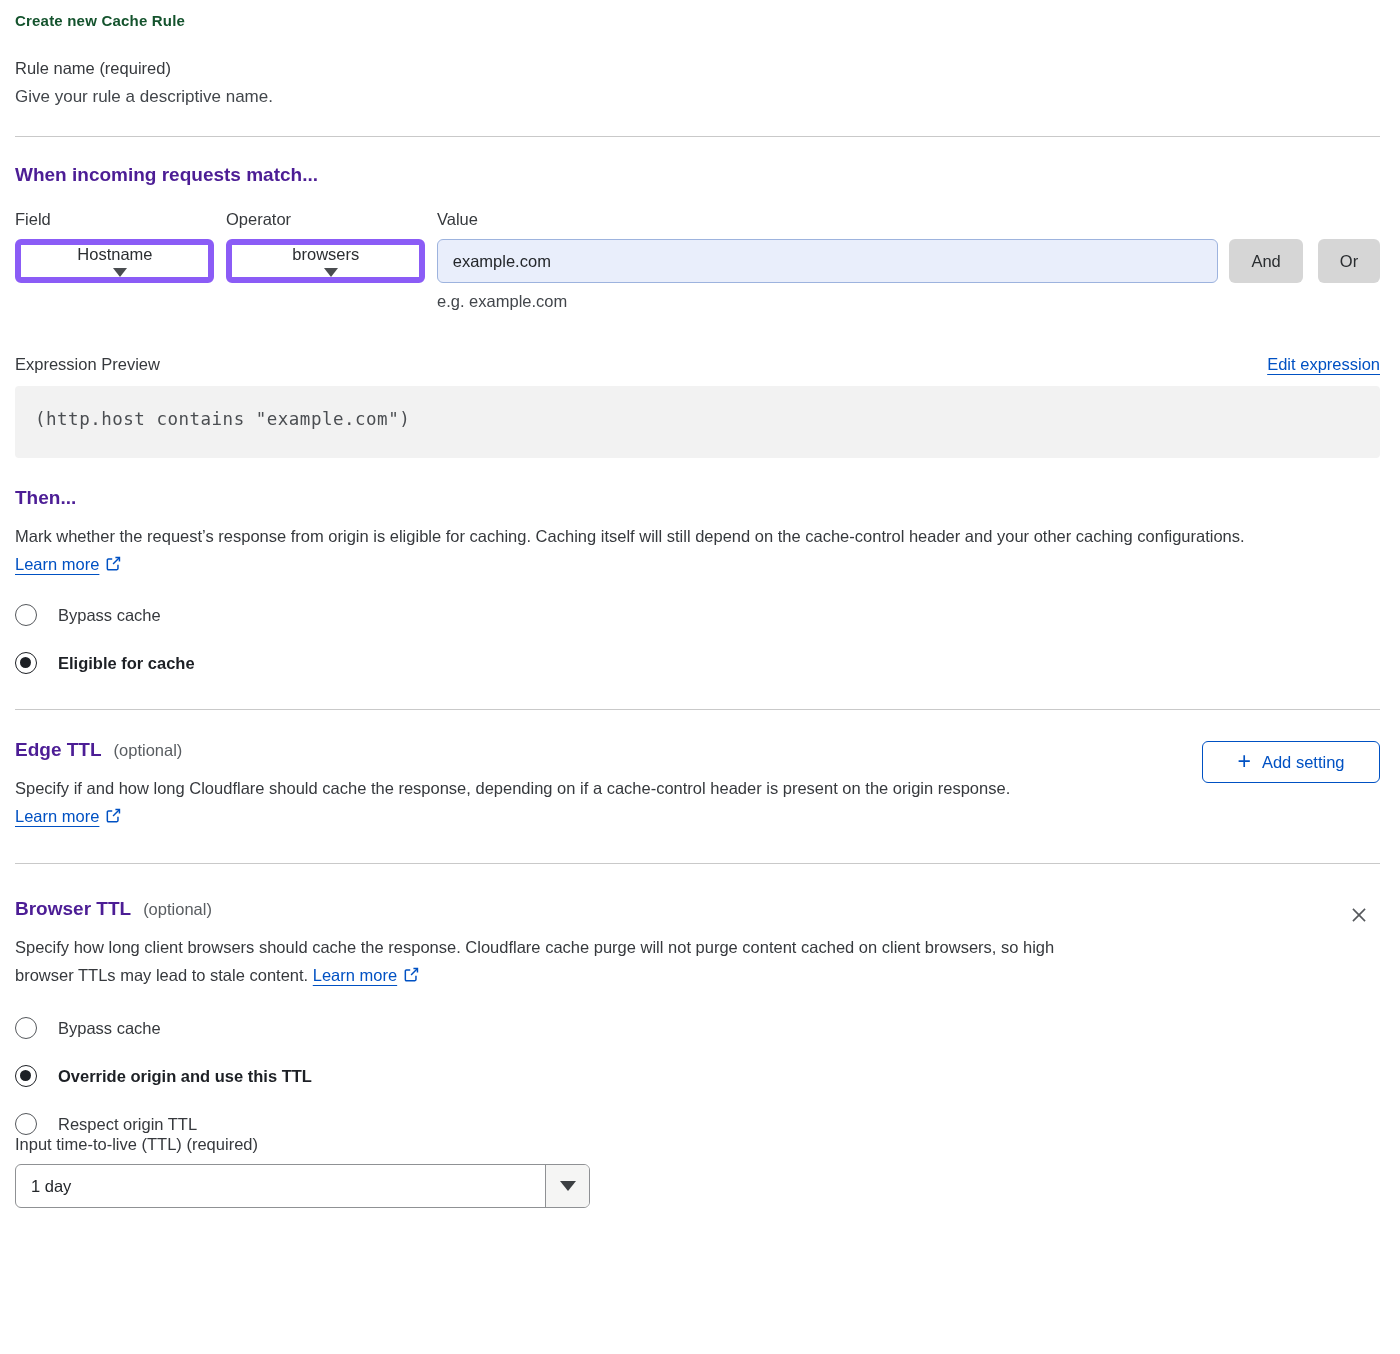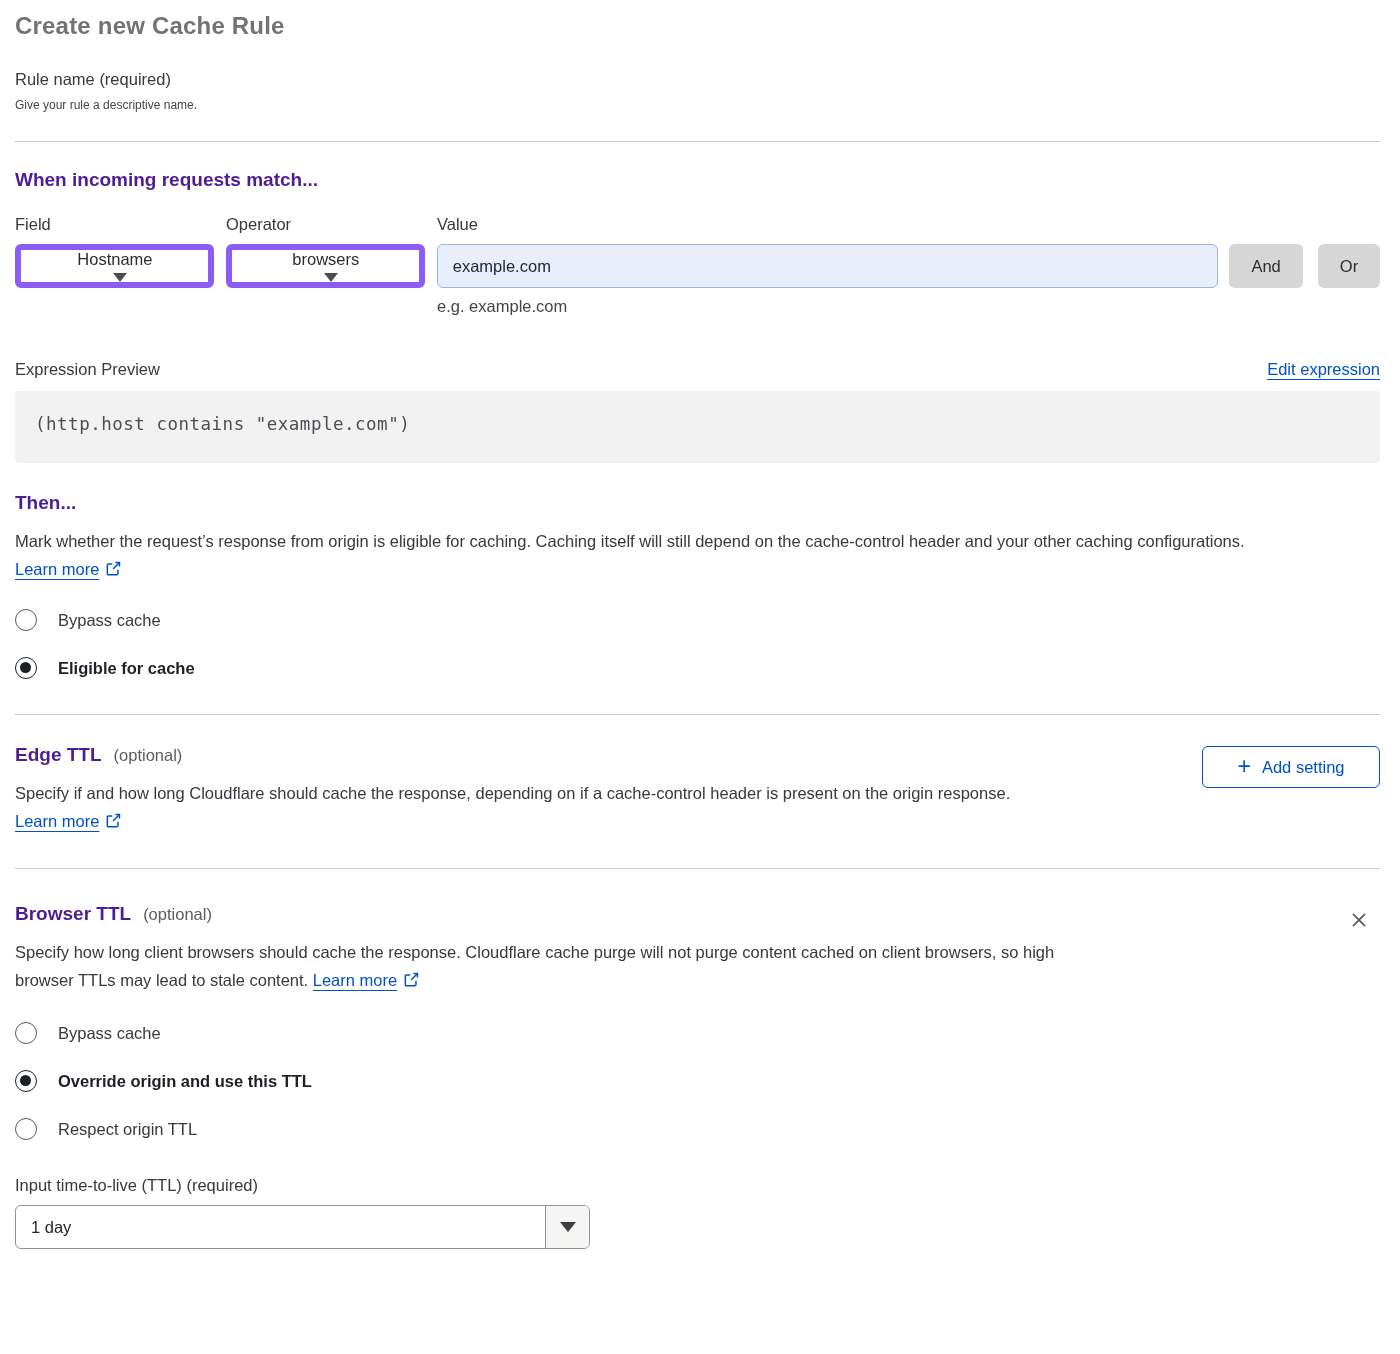--- a/index.html
+++ b/index.html
@@ -5,38 +5,38 @@
   * { box-sizing: border-box; margin: 0; padding: 0; }
   html, body { background: #ffffff; }
   body {
     width: 1400px;
     font-family: "Liberation Sans", sans-serif;
     color: #36393d;
     font-size: 16.5px;
   }
   .page { padding: 12px 20px 20px 15px; width: 1400px; }
 
-  h1.page-title { font-size: 24px; font-weight: 700; color: #737373; letter-spacing: .2px; }
+  h1.page-title { font-size: 15px; font-weight: 700; color: #14532d; letter-spacing: .2px; }
 
   .field-label { font-size: 16.5px; color: #36393d; }
 
   .text-input {
     display: block;
     height: 44px;
     border: 1px solid #929497;
     border-radius: 6px;
     padding: 0 15px;
     font-size: 16.5px;
     font-family: "Liberation Sans", sans-serif;
     color: #2b2e31;
     background: #fff;
     outline: none;
     width: 682px;
   }
-  .help-text { margin-top: 9px; font-size: 12px; color: #42464b; }
+  .help-text { margin-top: 9px; font-size: 17px; color: #42464b; }
 
   .divider { border: none; border-top: 1px solid #c9c9c9; margin-top: 29px; }
 
   h2.section-heading { font-size: 19px; font-weight: 700; color: #4c1d95; }
 
   
   .match-labels { display: flex; margin-top: 24px; }
   .match-labels .lbl-field { width: 211px; }
   .match-labels .lbl-operator { width: 211px; }
   .match-row { display: flex; margin-top: 10px; align-items: flex-start; }
@@ -116,21 +116,21 @@
     width: 178px; height: 42px; background: #fff;
     border: 1px solid #0051c3; border-radius: 6px; color: #0051c3;
     font-size: 16.5px; font-family: "Liberation Sans", sans-serif; cursor: pointer;
     margin-top: 2px;
   }
   .plus-glyph { font-size: 23px; font-weight: 400; line-height: 1; margin-top: -2px; }
 
   .close-btn { background: none; border: none; cursor: pointer; padding: 4px; margin: 2px 6px 0 0; }
 
   
-  .ttl-label { margin-top: 36px; }
+  .ttl-label { }
   .ttl-select {
     margin-top: 10px; width: 575px; height: 44px;
     border: 1px solid #8f9194; border-radius: 6px; background: #fff;
     display: flex; align-items: stretch; overflow: hidden; cursor: pointer;
   }
   .ttl-value { flex: 1; display: flex; align-items: center; padding-left: 15px; color: #24272b; }
   .ttl-arrow-seg {
     width: 44px; border-left: 1px solid #8f9194; background: #f5f5f4;
     display: flex; align-items: center; justify-content: center;
   }

